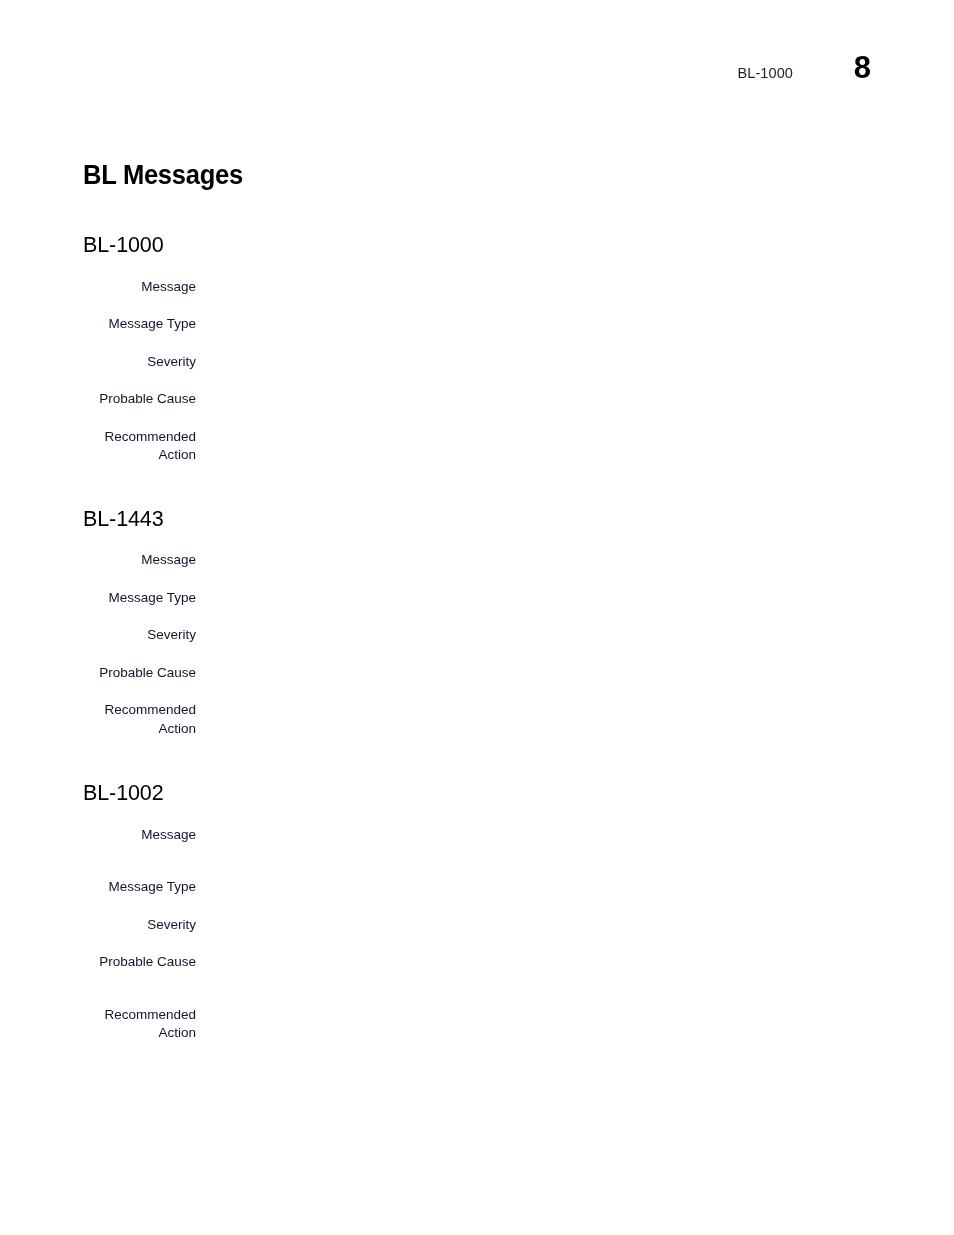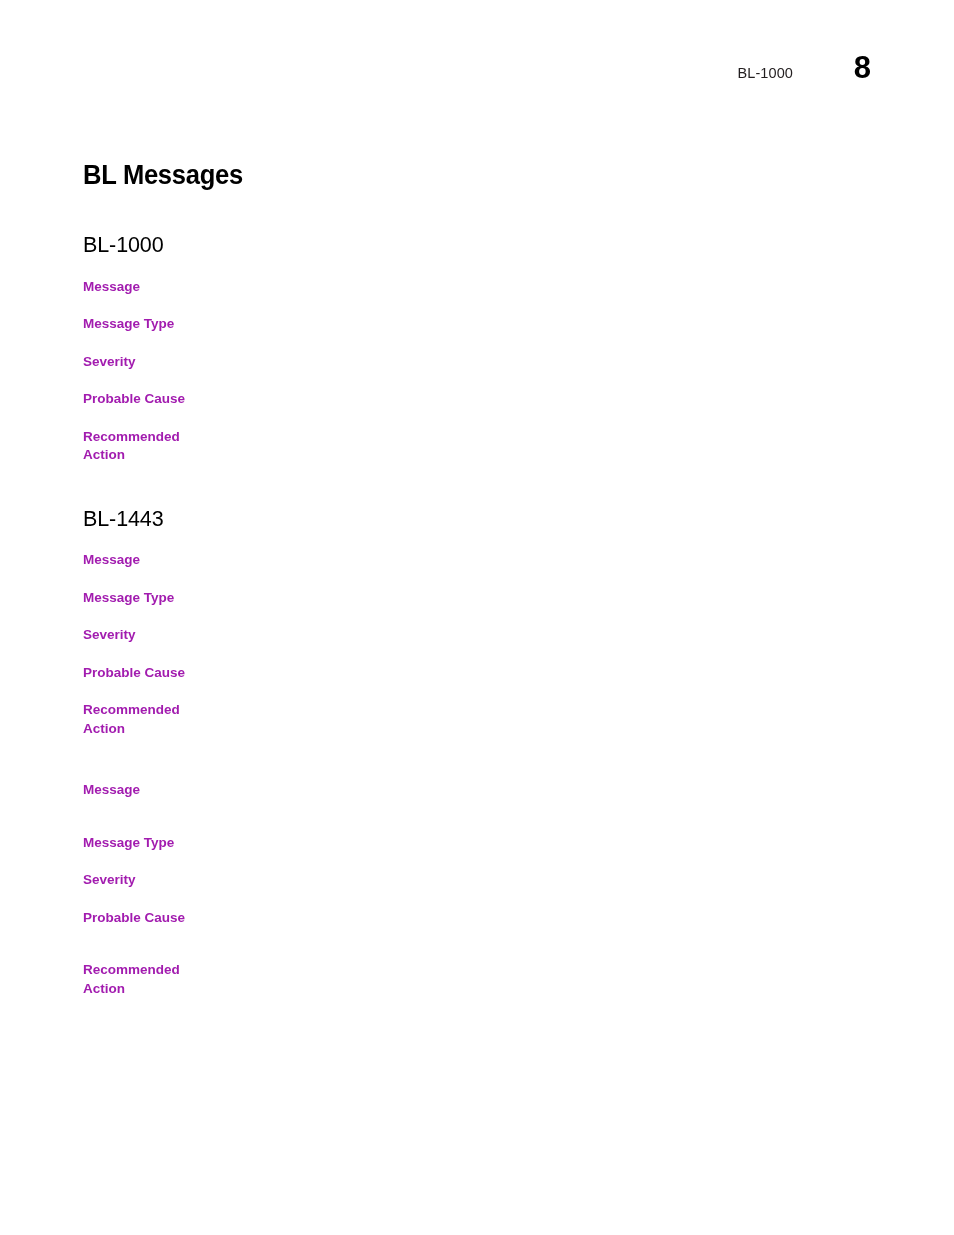--- a/index.html
+++ b/index.html
@@ -89,25 +89,26 @@
   }
 
   .field-table {
     width: 100%;
     border-collapse: collapse;
   }
 
   .field-row > .field-label {
     width: 113px;
     padding: 0 0 0 0;
+    text-align: right;
     vertical-align: top;
     font-size: 13.5px;
-    font-weight: 700;
+    font-weight: 400;
     line-height: 18.5px;
-    color: #a21caf;
+    color: #0f172a;
     white-space: pre-line;
   }
 
   .field-row > .field-value {
     padding: 0 0 0 24px;
     vertical-align: top;
     font-size: 13.5px;
     font-weight: 400;
     line-height: 18.5px;
     color: #000000;
@@ -192,20 +193,21 @@
 Action</td>
             <td class="field-value"></td>
           </tr>
         </tbody>
       </table>
     </section>
 
     <div class="section-spacer-wide"></div>
 
     <section class="msg-section">
+      <h2 class="section-heading">BL-1002</h2>
       <table class="field-table">
         <tbody>
           <tr class="field-row gap-wide">
             <td class="field-label">Message</td>
             <td class="field-value"></td>
           </tr>
           <tr class="field-row gap-normal">
             <td class="field-label">Message Type</td>
             <td class="field-value"></td>
           </tr>

